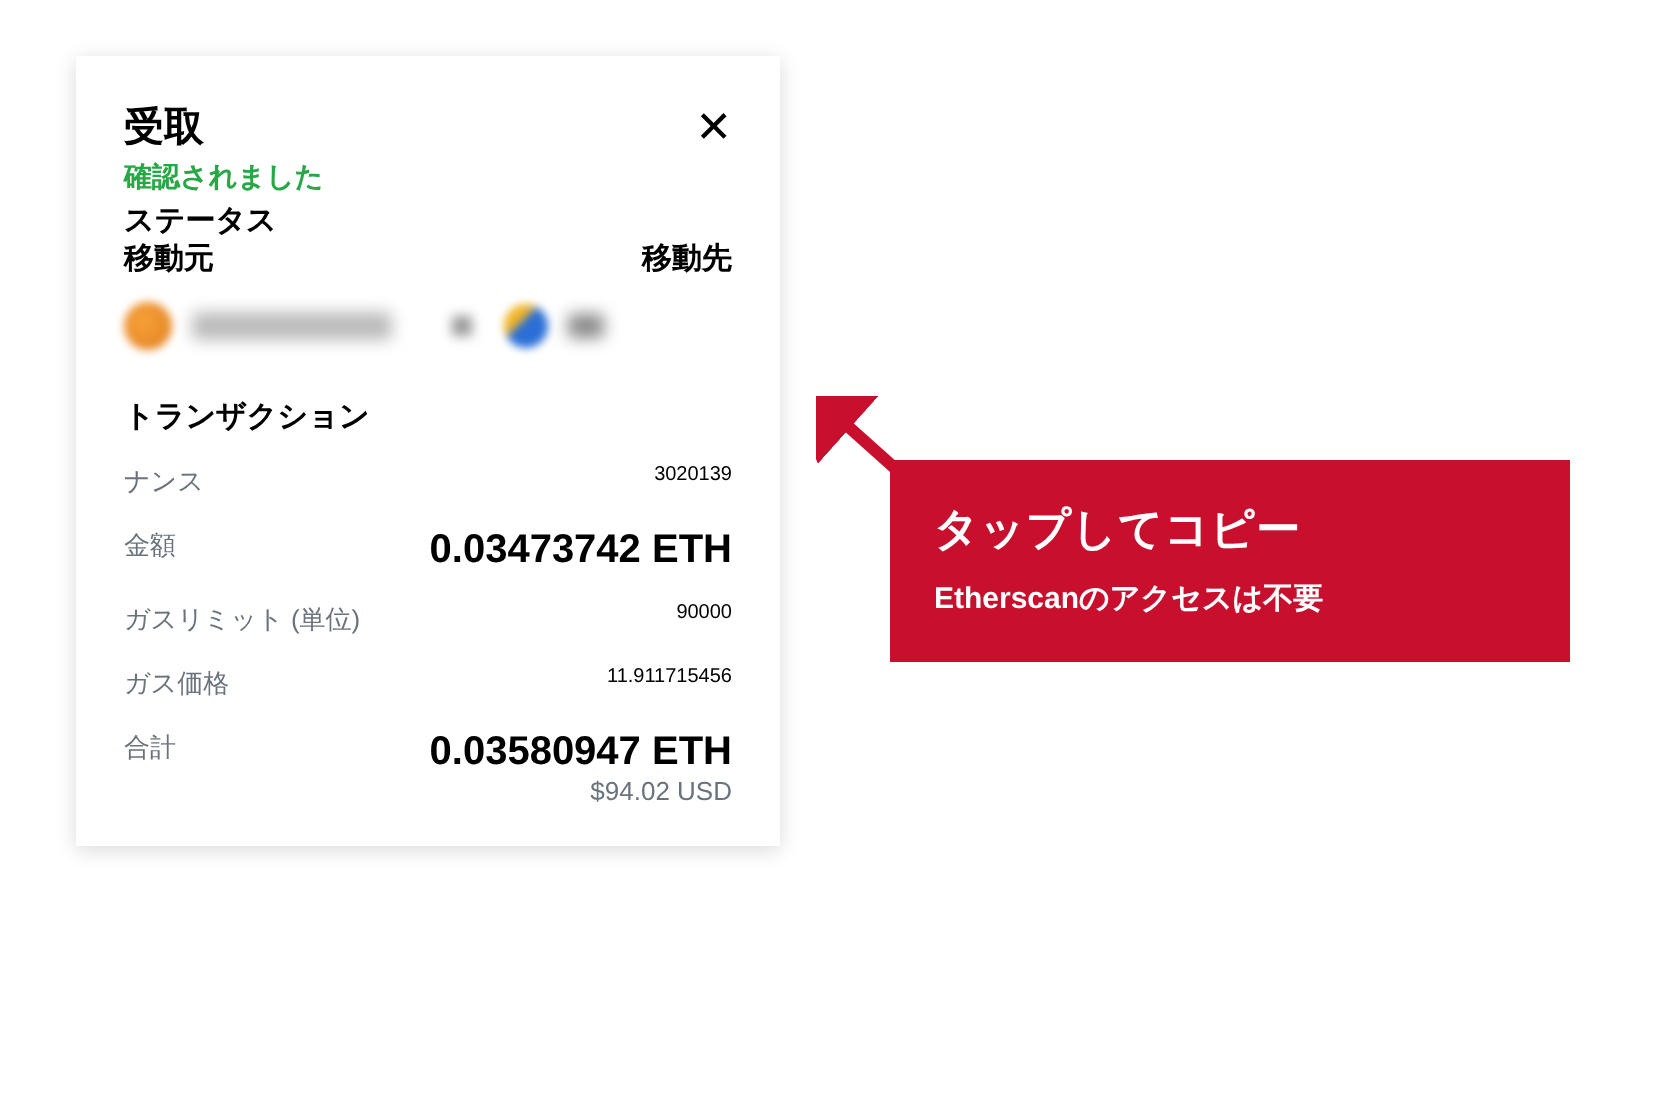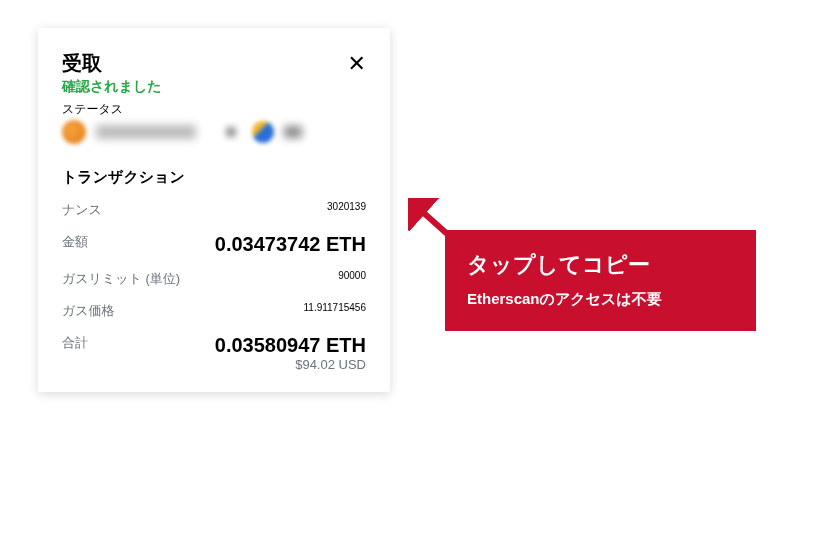--- a/index.html
+++ b/index.html
@@ -36,22 +36,22 @@
     cursor: pointer;
     line-height: 1;
   }
   .status-row {
     display: flex;
     justify-content: space-between;
     align-items: flex-start;
     margin-bottom: 2px;
   }
   .status-label {
-    font-size: 12px;
-    font-weight: 400;
+    font-size: 15px;
+    font-weight: 700;
     color: #000;
   }
   .link-col {
     display: flex;
     flex-direction: column;
     align-items: flex-end;
     gap: 10px;
   }
   .link {
     font-size: 13px;
@@ -139,21 +139,21 @@
   .detail-value.bold { font-weight: 700; font-size: 20px; }
   .detail-sub {
     font-size: 13px;
     color: #6a737d;
     text-align: right;
   }
   .callout {
     position: absolute;
     left: 445px;
     top: 230px;
-    width: 311px;
+    width: 340px;
     background: #c8102e;
     color: #fff;
     padding: 20px 22px 22px 22px;
   }
   .callout-title {
     font-size: 22px;
     font-weight: 800;
     margin-bottom: 10px;
     letter-spacing: 0.5px;
   }
@@ -177,20 +177,24 @@
   <div class="header">
     <div class="title">受取</div>
     <div class="close">✕</div>
   </div>
 
   <div class="status-row">
     <div class="status-label">ステータス</div>
   </div>
   <div class="status-value">確認されました</div>
 
+  <div class="fromto-row">
+    <span>移動元</span>
+    <span>移動先</span>
+  </div>
 
   <div class="blur-row">
     <div class="blur-avatar"></div>
     <div class="blur-text"></div>
     <div class="blur-arrow"></div>
     <div class="blur-avatar2"></div>
     <div class="blur-text2"></div>
   </div>
 
   <div class="section-title">トランザクション</div>

